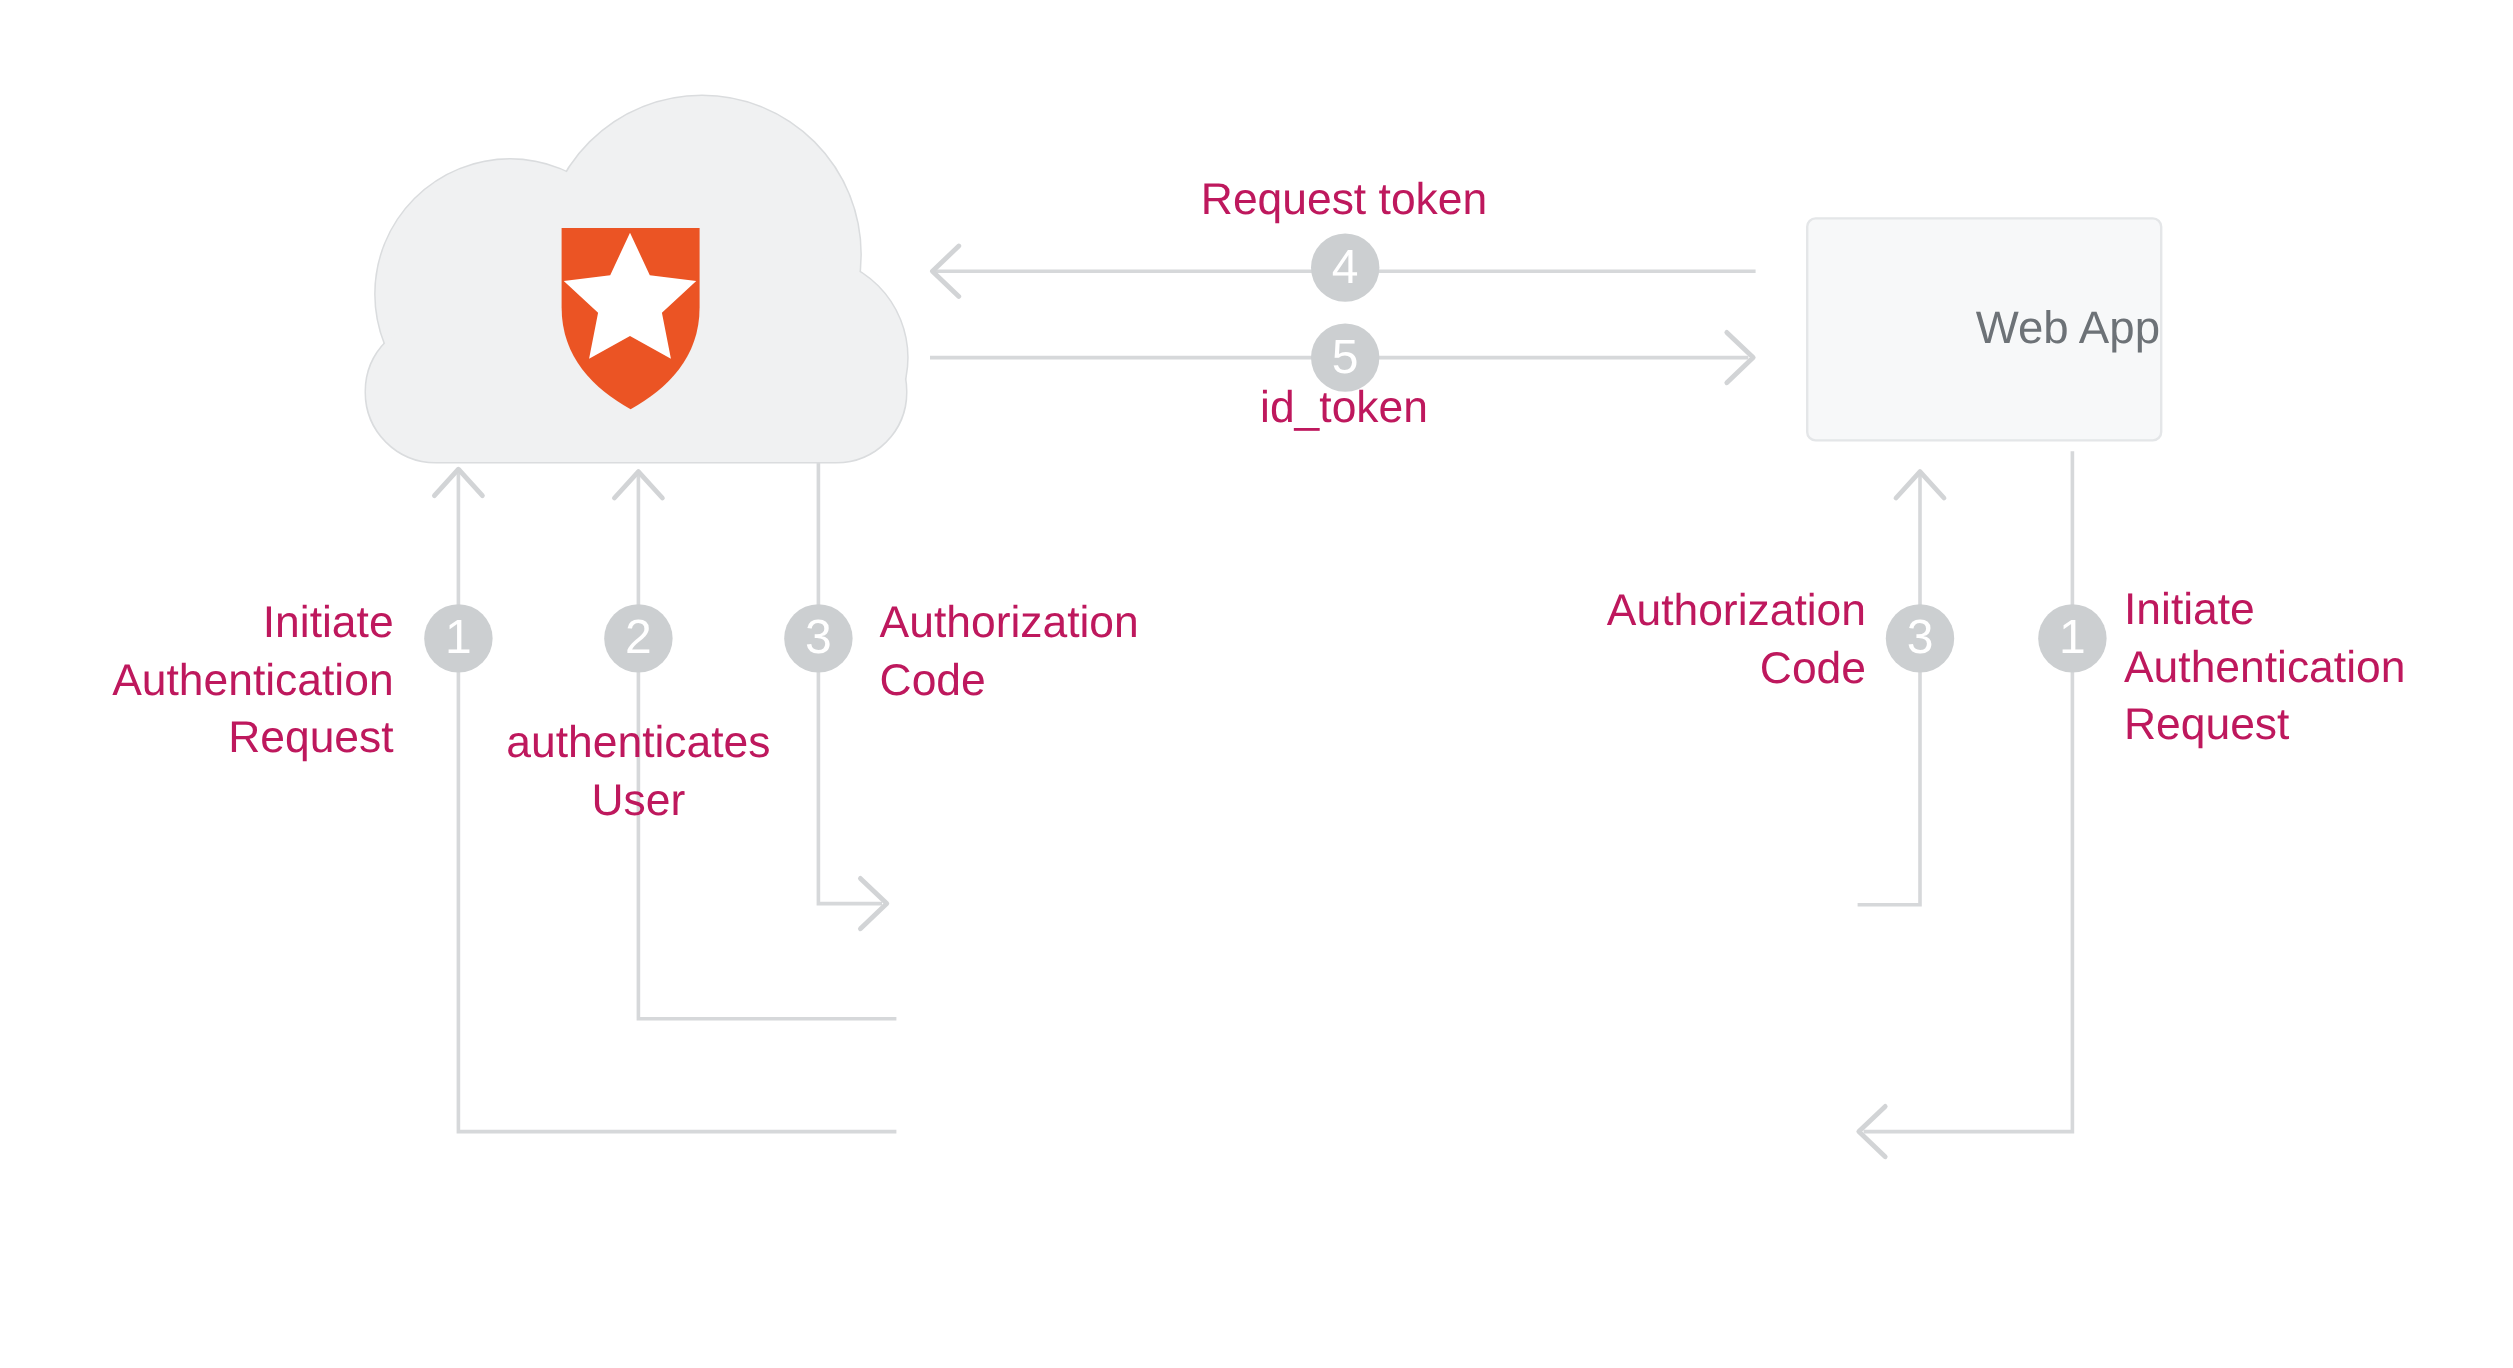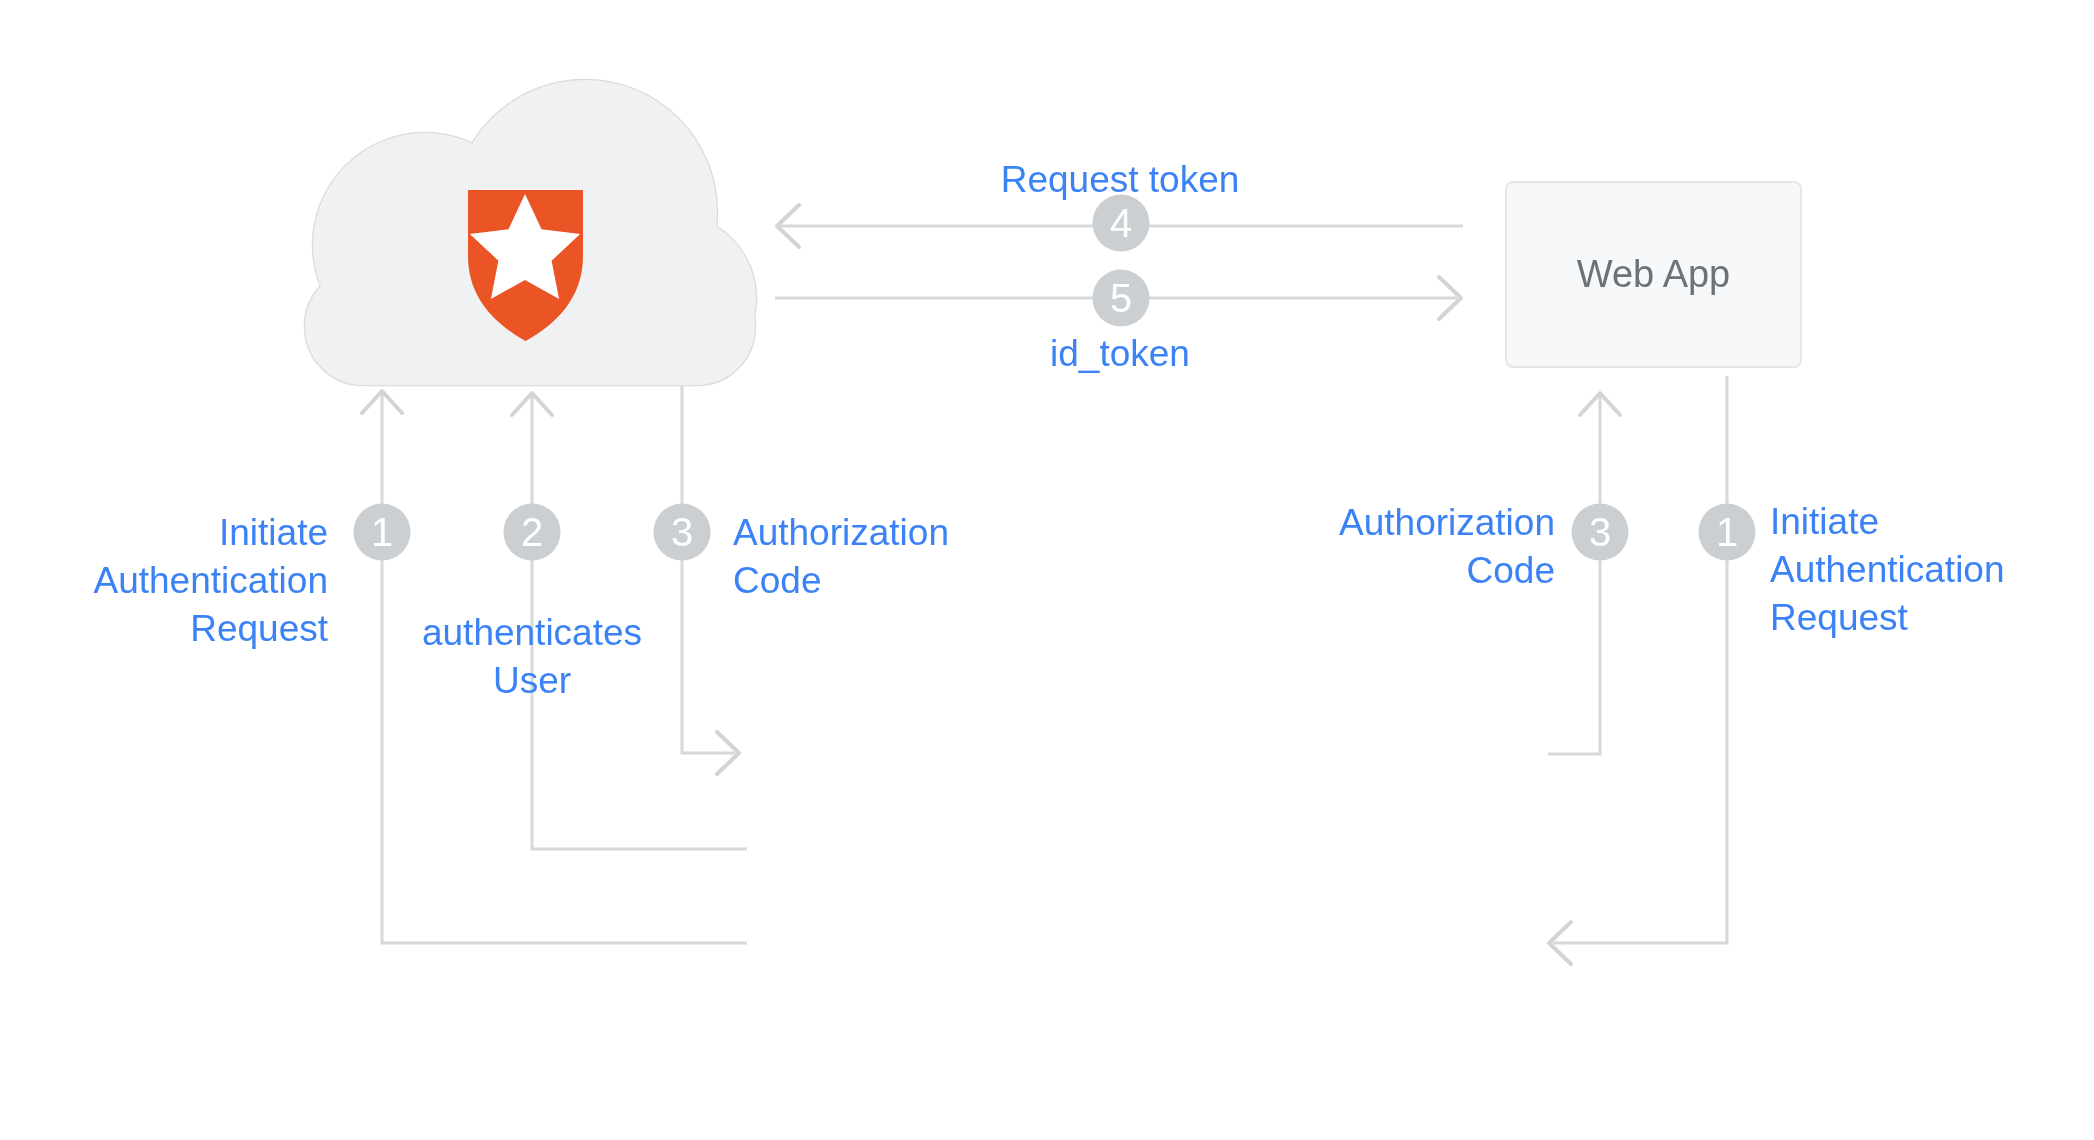--- a/index.html
+++ b/index.html
@@ -3,37 +3,37 @@
 <meta charset="utf-8">
 <style>
   html,body{margin:0;padding:0;background:#ffffff;}
   #canvas{
     position:relative;width:2094px;height:1140px;background:#ffffff;overflow:hidden;
     font-family:"Liberation Sans", sans-serif;
   }
   svg{position:absolute;left:0;top:0;}
   
   .flow-label{
-    position:absolute;color:#3b82f6;font-size:37px;line-height:48px;white-space:nowrap;margin-top:14px;
+    position:absolute;color:#be185d;font-size:37px;line-height:48px;white-space:nowrap;
   }
   .flow-label.right-align{text-align:right;}
   .flow-label.center-align{text-align:center;}
   .flow-label.left-align{text-align:left;}
   .centered{transform:translate(-50%,-50%);}
   
   .step-circle{
     position:absolute;width:57px;height:57px;border-radius:50%;
     background:#cccfd1;color:#ffffff;font-size:40px;line-height:57px;
     text-align:center;transform:translate(-50%,-50%);
   }
   
   .webapp-box{
     position:absolute;left:1505px;top:181px;width:297px;height:187px;
     background:#f7f8f9;border:2px solid #e4e6e8;border-radius:8px;box-sizing:border-box;
-    display:flex;align-items:center;justify-content:center;
+    display:flex;align-items:center;justify-content:flex-end;
     color:#6d7277;font-size:38px;
   }
   
   .browser-window{
     position:absolute;left:747px;top:665px;width:794px;height:374px;
     background:#f4f4f5;border-radius:6px 6px 0 0;
   }
   .browser-titlebar{
     position:absolute;left:0;top:0;width:100%;height:35px;background:#cfd0d0;
     border-radius:6px 6px 0 0;

